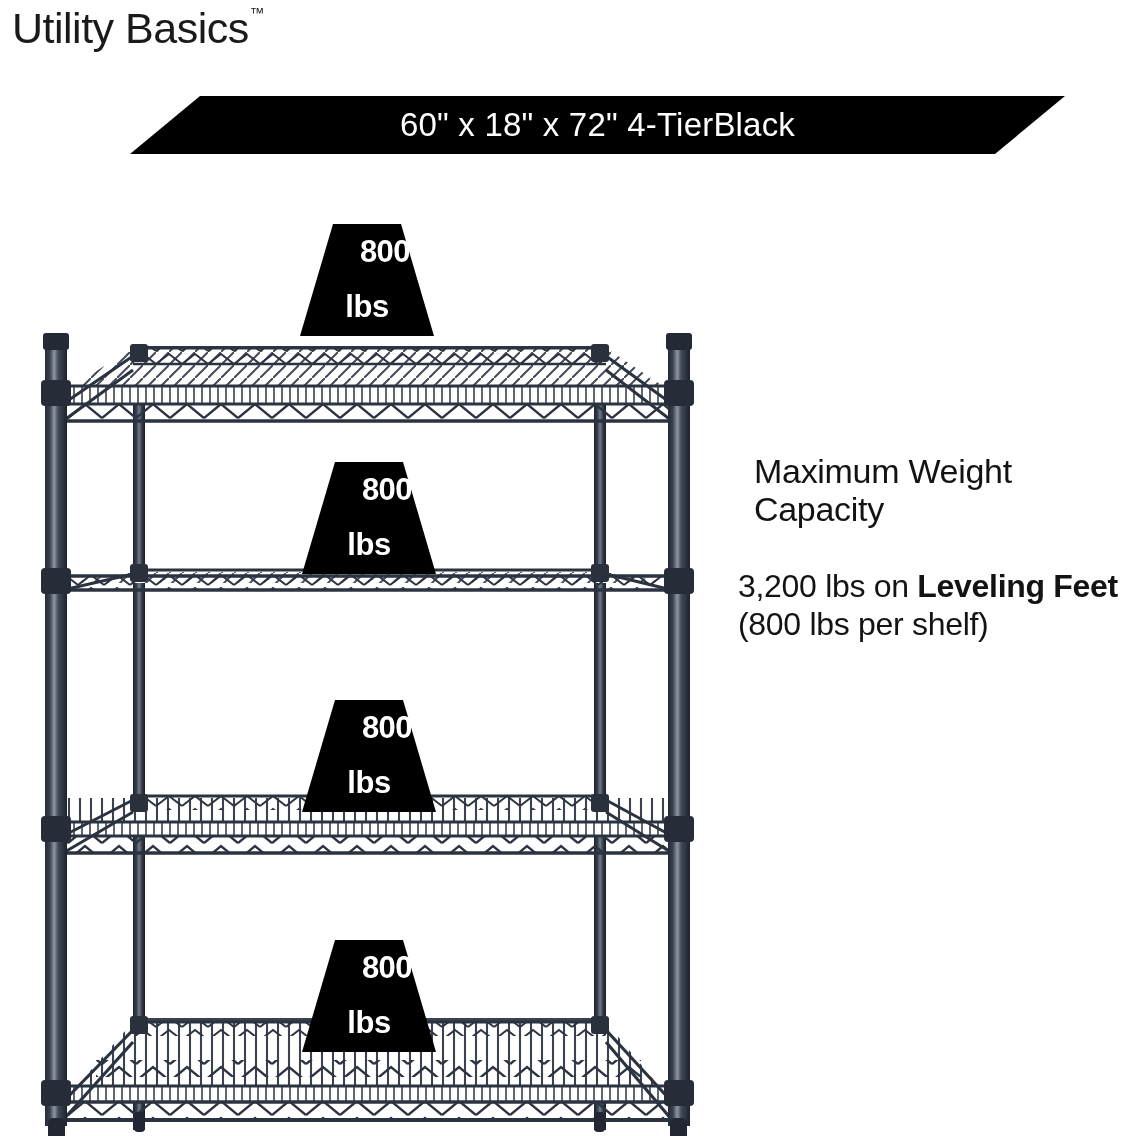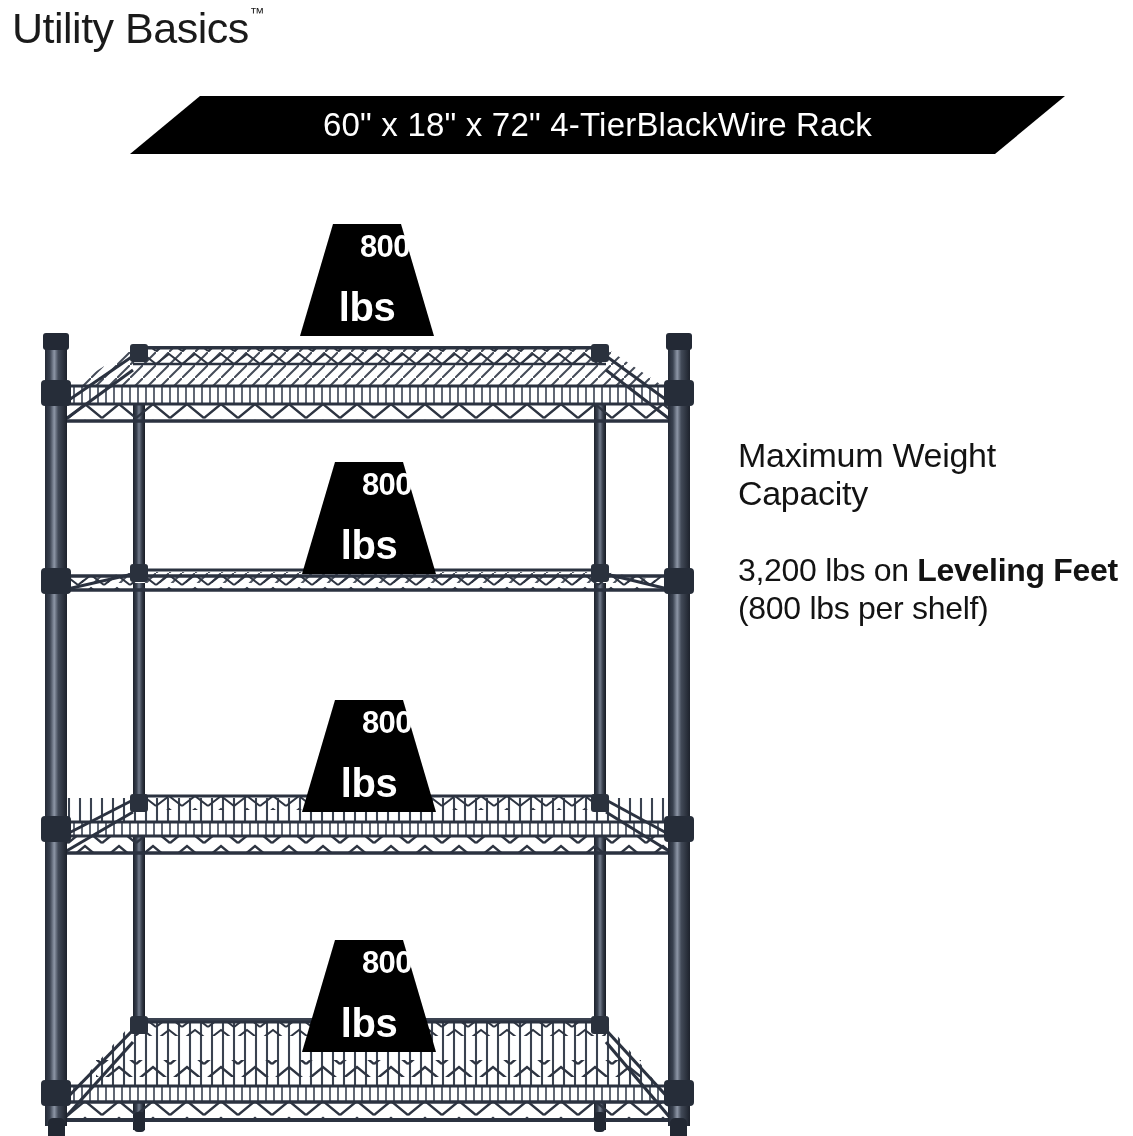--- a/index.html
+++ b/index.html
@@ -36,21 +36,21 @@
     position:absolute;left:0;top:0;width:935px;height:58px;
     display:flex;align-items:center;justify-content:center;
     color:#ffffff;font-size:33px;letter-spacing:0.2px;
     white-space:nowrap;pointer-events:none;
   }
   .banner-text b{font-weight:400;}
 
   
   .copy{position:absolute;left:738px;top:436px;width:395px;}
   .copy h2{
-    margin:0;font-size:34px;font-weight:400;line-height:1.12;
+    margin:16px;font-size:34px;font-weight:400;line-height:1.12;
     letter-spacing:-0.3px;color:#131313;
   }
   .copy p{
     margin:40px 7px 0 0;font-size:32px;font-weight:400;line-height:1.18;
     letter-spacing:-0.3px;color:#131313;
   }
   .copy p b{font-weight:700;}
 
   
   .rack{position:absolute;left:0px;top:300px;width:740px;height:836px;}
@@ -60,39 +60,38 @@
   .badge{position:absolute;}
   .badge svg{position:absolute;left:0;top:0;}
   .badge .blabel{
     position:absolute;left:0;top:0;width:100%;height:100%;
     display:flex;flex-direction:column;align-items:center;
     justify-content:center;
     color:#ffffff;font-weight:700;line-height:1.12;
     pointer-events:none;
   }
   .badge .bnum{font-size:31px;letter-spacing:-0.5px;margin-left:36px;}
-  .badge .bunit{font-size:40px;letter-spacing:-0.5px;margin-top:20px;}
+  .badge .bunit{font-size:31px;letter-spacing:-0.5px;margin-top:20px;}
 </style>
 </head>
 <body>
 
 <div class="stage">
 
   <div class="brand">
     <span>Utility Basics</span><span class="tm">™</span>
   </div>
 
   <div class="banner">
     <svg width="935" height="58" viewBox="0 0 935 58">
       <polygon points="70,0 935,0 865,58 0,58" fill="#000000"></polygon>
     </svg>
     <div class="banner-text">
       <span>60" x 18" x 72" 4-Tier </span>
         <b>Black</b>
-        <span> Wire Rack</span>
     </div>
   </div>
 
   <div class="rack">
     <svg width="740" height="836" viewBox="0 0 740 836">
       <defs>
         <linearGradient id="postG" x1="0" y1="0" x2="1" y2="0">
           <stop offset="0%" stop-color="#242a36"></stop>
           <stop offset="22%" stop-color="#39414f"></stop>
           <stop offset="42%" stop-color="#8d96a6"></stop>

